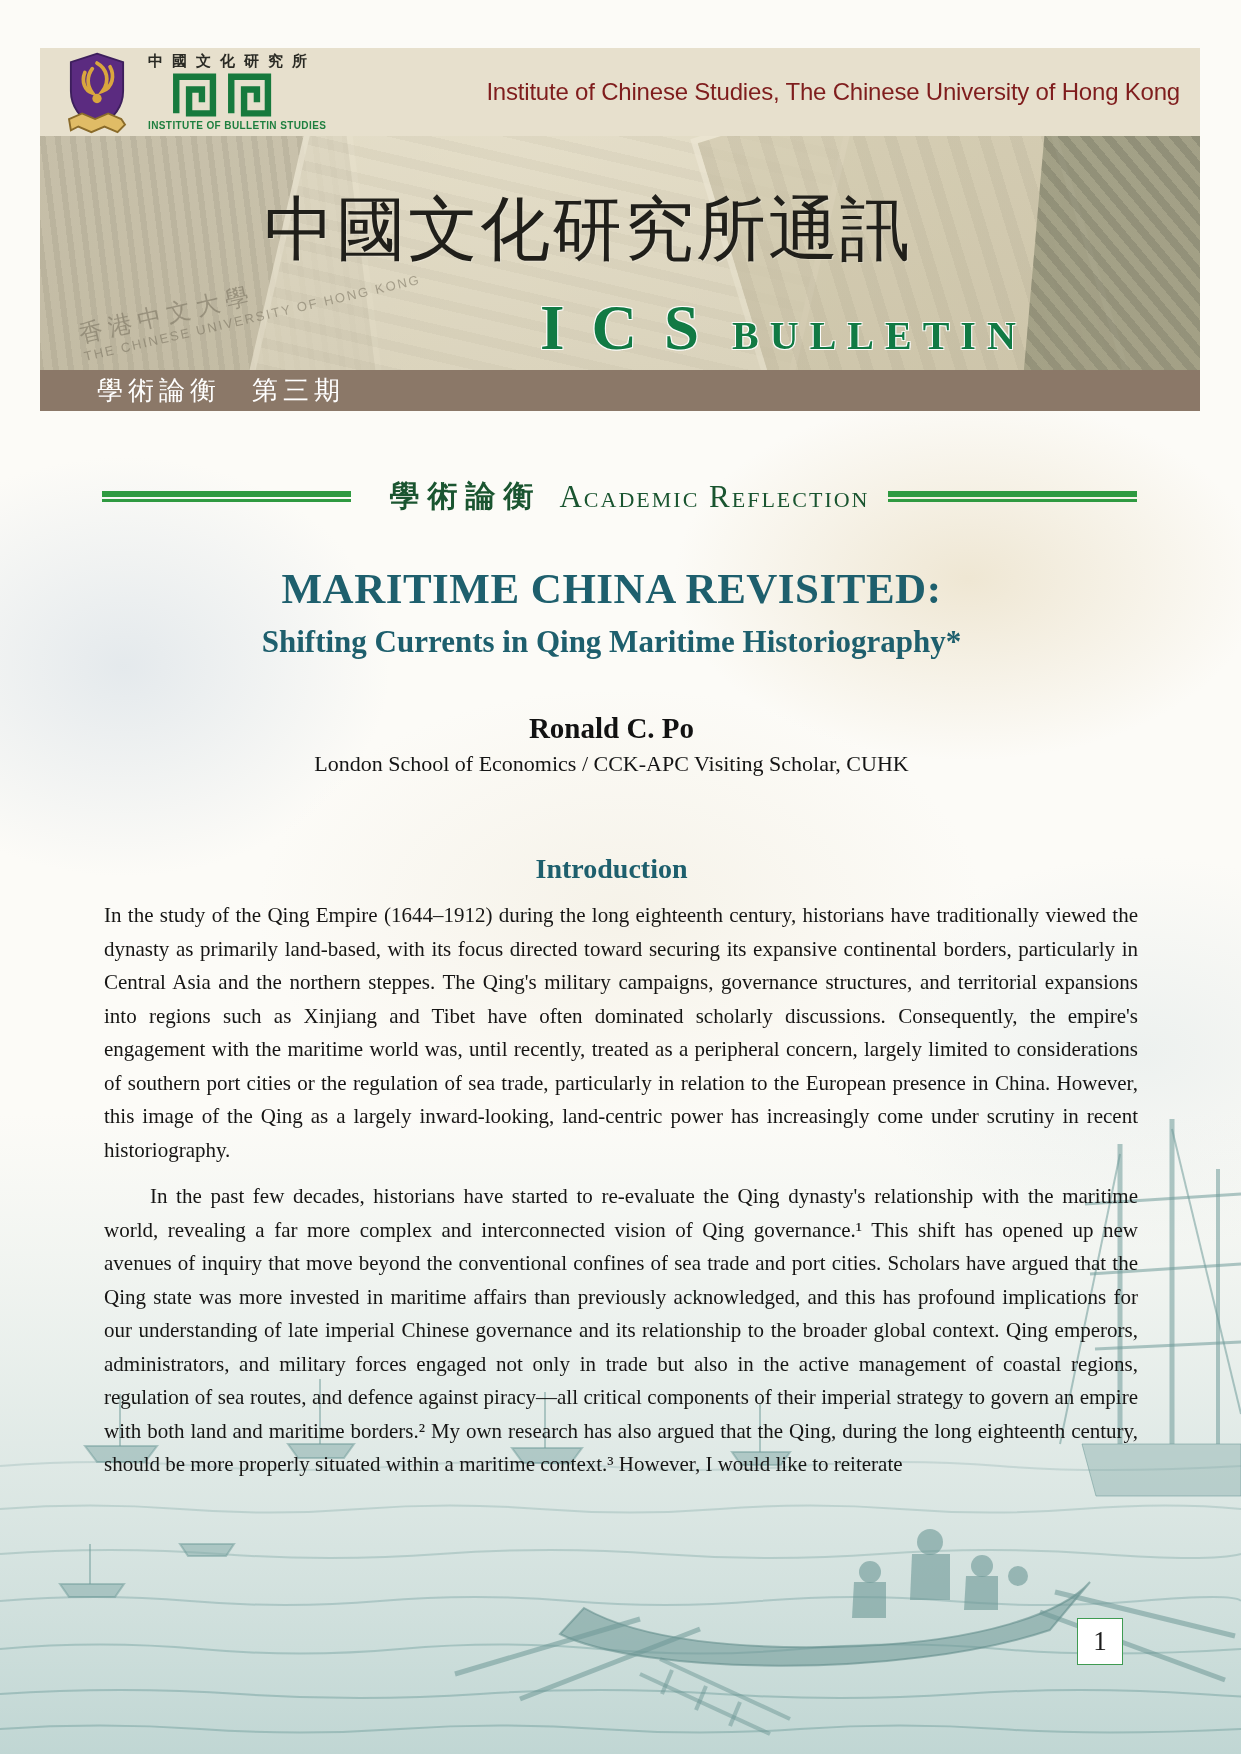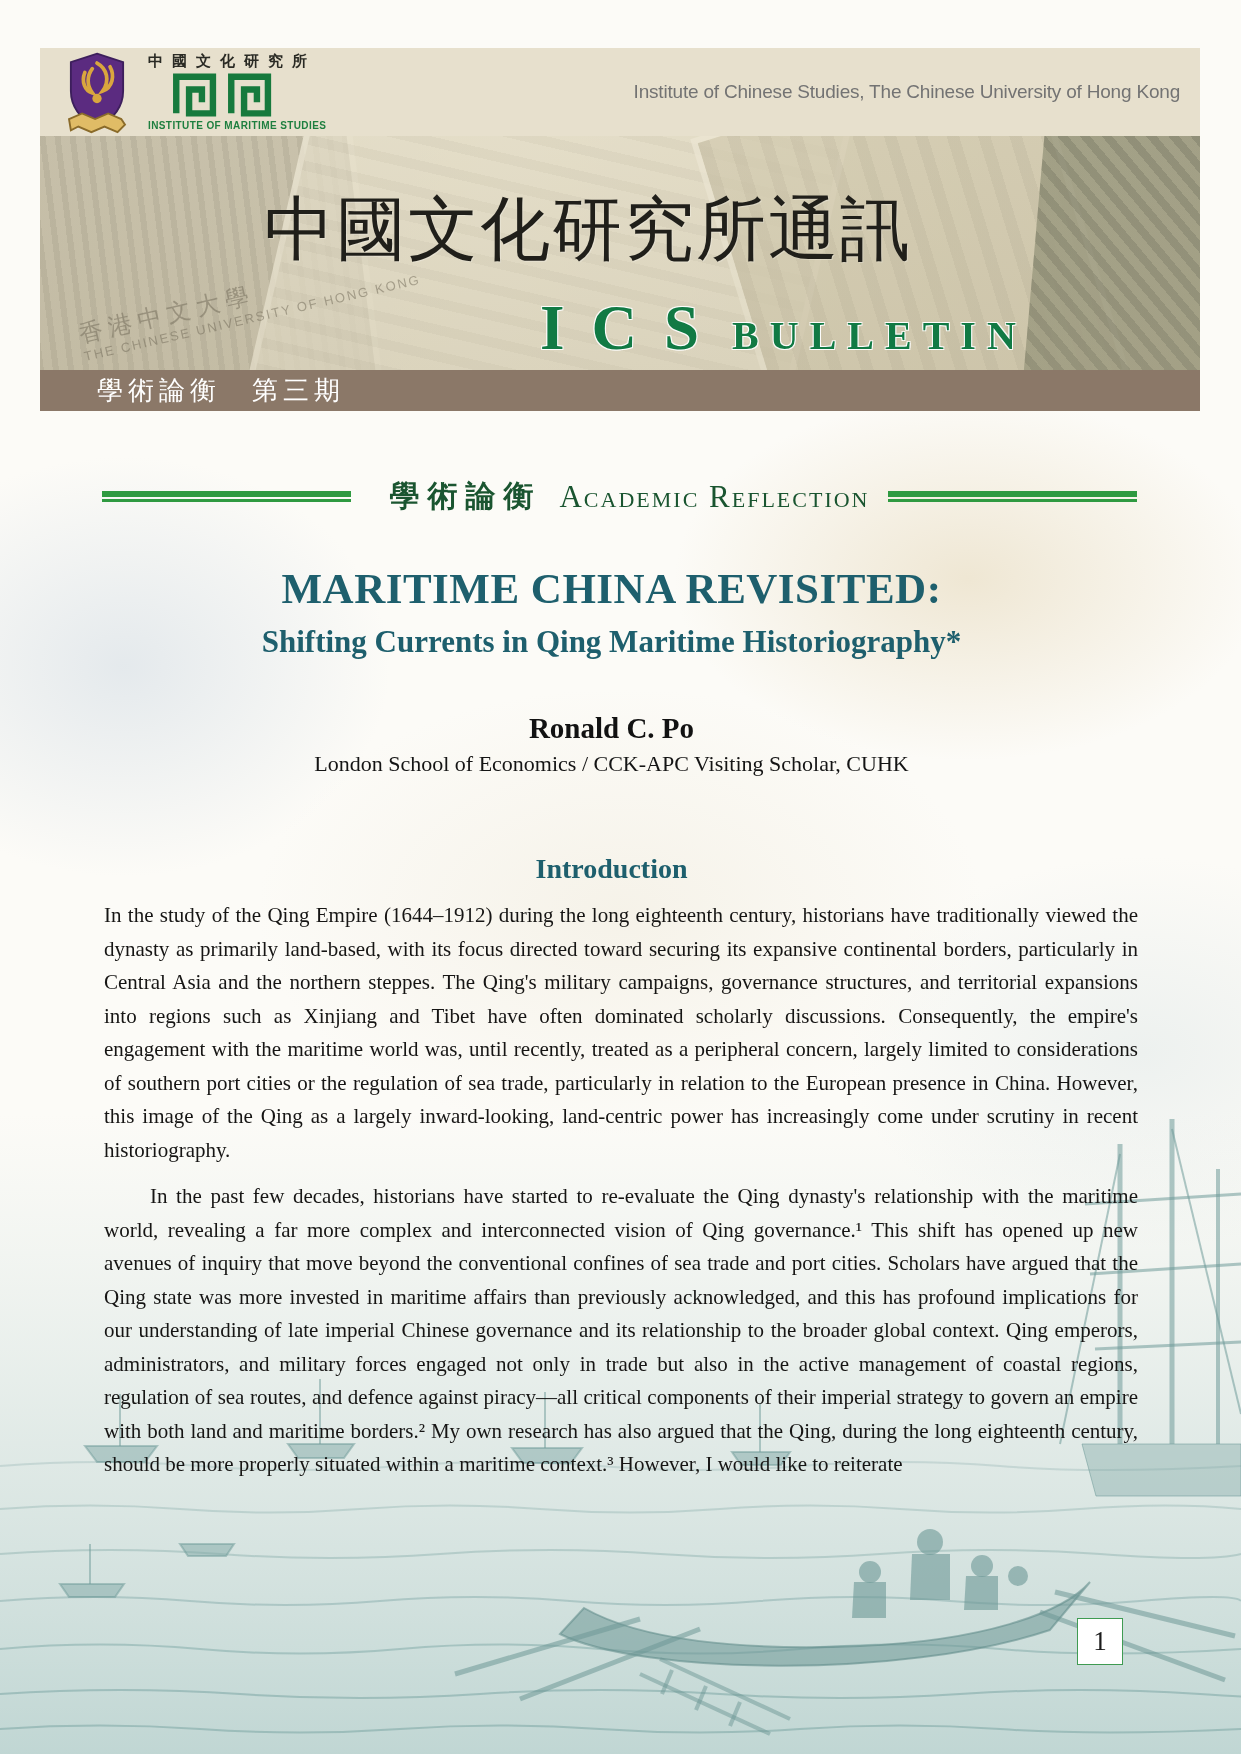--- a/index.html
+++ b/index.html
@@ -18,21 +18,21 @@
   #watermark{position:absolute; left:0; bottom:0; z-index:0;}
   
   #header-card{left:40px; top:48px; width:1160px; z-index:3;}
   #header-top{height:88px; background:#e7e0cd; display:flex; align-items:center; padding:0 20px 0 24px; box-sizing:border-box;}
   #crest{flex:0 0 auto; margin-right:18px;}
   #logo-block{display:flex; flex-direction:column; align-items:flex-start; line-height:1;}
   #logo-caption-zh{font-size:15px; letter-spacing:9px; color:#2a2a24; font-weight:bold; margin-bottom:4px; white-space:nowrap;}
   #logo-caption-en{font-size:10px; font-family:"Liberation Sans",sans-serif; font-weight:bold; color:#1e7f3f; letter-spacing:.4px; margin-top:4px; white-space:nowrap;}
   #org-block{margin-left:auto; text-align:right; line-height:1.25;}
   #org-zh{font-size:23px; color:#44403a; letter-spacing:2.5px; font-family:"Liberation Sans",sans-serif; margin-bottom:4px;}
-  #org-en{font-size:19px; color:#737373; font-family:"Liberation Sans",sans-serif; letter-spacing:-.2px;}
+  #org-en{font-size:24px; color:#7f1d1d; font-family:"Liberation Sans",sans-serif; letter-spacing:-.2px;}
   
   #banner{position:relative; height:234px; overflow:hidden;
     background:linear-gradient(100deg,#cfc8ae,#ddd6bf 40%,#d2cab0 70%,#c6bda2);}
   .strip{position:absolute; opacity:.75;}
   #strip-photo-left{left:-30px; top:-45px; width:350px; height:330px; transform:rotate(-7deg);
     background:#b6ae97 repeating-linear-gradient(90deg, rgba(92,87,70,.22) 0 6px, transparent 6px 15px);
     box-shadow:0 0 0 6px #ece6d2;}
   #strip-photo-mid{left:250px; top:-70px; width:520px; height:370px; transform:rotate(13deg);
     background:#e3dcc6 repeating-linear-gradient(0deg, rgba(120,112,90,.10) 0 10px, transparent 10px 26px);
     box-shadow:0 0 0 6px #efe9d6;}
@@ -174,21 +174,21 @@
       </svg>
 
       <div id="logo-block">
         <span id="logo-caption-zh">中國文化研究所</span>
         <svg width="150" height="44" viewBox="0 0 110 48">
           <g fill="none" stroke="#177a3d" stroke-width="7">
             <path d="M4,44 L4,4 L44,4 L44,44 L18,44 L18,18 L32,18 L32,32"></path>
             <path d="M64,44 L64,4 L104,4 L104,44 L78,44 L78,18 L92,18 L92,32"></path>
           </g>
         </svg>
-        <span id="logo-caption-en">INSTITUTE OF MARITIME STUDIES</span>
+        <span id="logo-caption-en">INSTITUTE OF BULLETIN STUDIES</span>
       </div>
 
       <div id="org-block">
         <div id="org-en">Institute of Chinese Studies, The Chinese University of Hong Kong</div>
       </div>
     </div>
 
     <div id="banner">
       <div class="strip" id="strip-photo-left"></div>
       <div class="strip" id="strip-photo-mid"></div>

